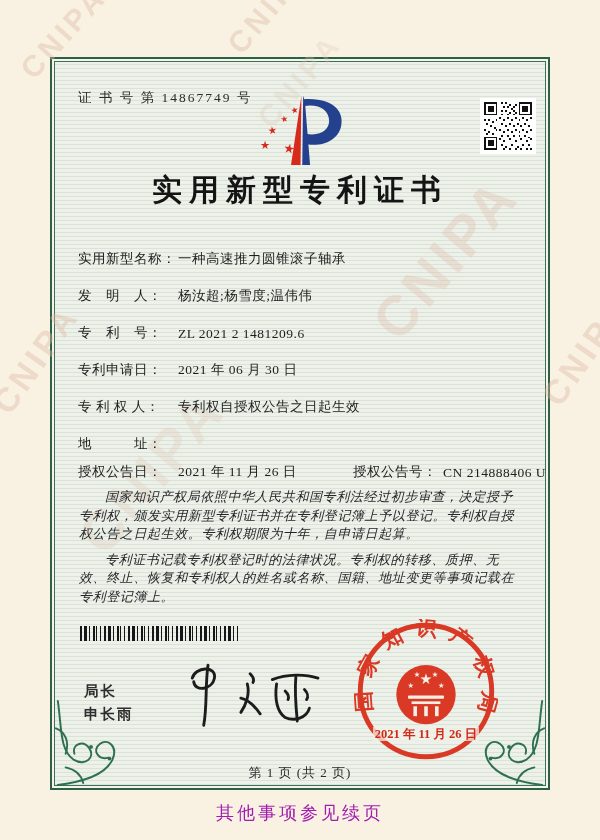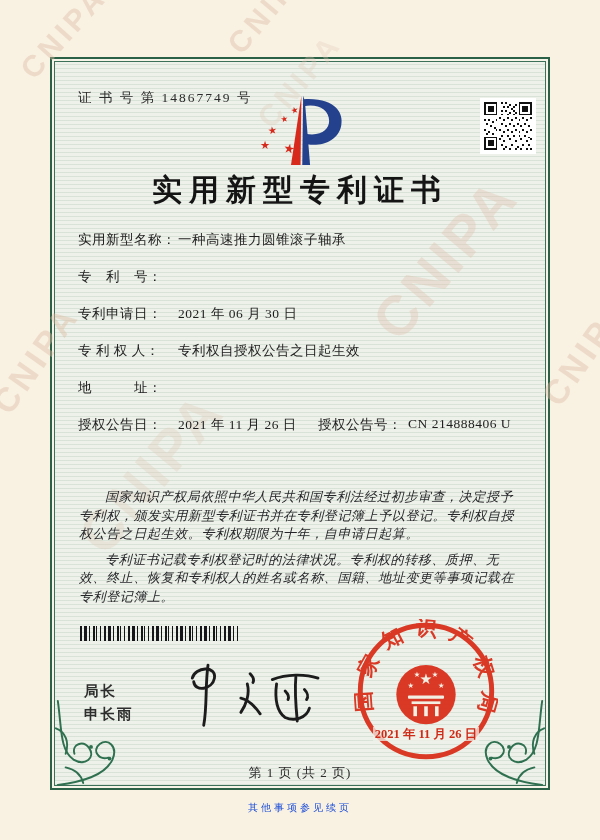--- a/index.html
+++ b/index.html
@@ -20,45 +20,45 @@
          background-image:repeating-linear-gradient(0deg,rgba(110,150,118,0.16) 0 1px,rgba(0,0,0,0) 1px 4px);}
   
   .content{position:absolute;inset:0;z-index:3;border-radius:19px;}
   .cert-no{position:absolute;left:78px;top:89px;font-size:13.5px;letter-spacing:2px;color:#2b2b2b;}
   .logo{position:absolute;left:252px;top:92px;width:104px;height:82px;}
   .qr{position:absolute;left:480px;top:98px;width:56px;height:56px;background:#fff;padding:4px;box-sizing:border-box;}
   .qr svg{width:100%;height:100%;display:block;}
   .title{position:absolute;left:0;top:172px;width:100%;text-align:center;font-size:30px;line-height:36px;
          font-weight:bold;letter-spacing:7px;color:#141414;}
   .fields{position:absolute;left:78px;top:231px;width:450px;font-size:13.5px;color:#1e1e1e;}
-  .frow{display:flex;height:37px;align-items:flex-start;}
+  .frow{display:flex;height:37px;align-items:flex-end;}
   .frow.grant{height:28px;}
   .flabel{width:100px;flex:0 0 100px;white-space:pre;letter-spacing:0.5px;}
-  .flabel.g2{width:90px;flex:0 0 90px;}
+  .flabel.g2{width:90px;flex:0 0 90px;margin-left:35px;}
   .fvalue{letter-spacing:0.5px;white-space:nowrap;}
   .fvalue.gd{width:140px;flex:0 0 140px;}
   .paras{position:absolute;left:79px;top:488px;width:444px;}
   .paras p{margin:0;font-size:13px;line-height:18.6px;letter-spacing:0.6px;text-indent:2em;
            font-style:italic;color:#26262a;}
   .paras p + p{margin-top:7px;}
   .barcode{position:absolute;left:80px;top:626px;width:158px;height:15px;
     background:repeating-linear-gradient(90deg,#15151a 0 2px,rgba(0,0,0,0) 2px 4px,#15151a 4px 7px,
      rgba(0,0,0,0) 7px 9px,#15151a 9px 10px,rgba(0,0,0,0) 10px 13px,#15151a 13px 15px,rgba(0,0,0,0) 15px 16px,
      #15151a 16px 17px,rgba(0,0,0,0) 17px 20px,#15151a 20px 21px,rgba(0,0,0,0) 21px 24px);}
   .sig-block{position:absolute;left:84px;top:680px;font-family:Liberation Serif, serif;
              font-size:14.5px;font-weight:600;letter-spacing:2px;line-height:23px;color:#2e2e2e;}
   .sig-script{position:absolute;left:178px;top:656px;width:150px;height:80px;}
   .seal{position:absolute;left:354px;top:619px;width:144px;height:144px;}
   .seal-date{position:absolute;left:354px;top:726px;width:144px;text-align:center;font-size:12.5px;
              font-weight:bold;color:#cf2a17;letter-spacing:0;}
   .seal-date span{background:rgba(240,242,234,0.75);padding:0 2px;}
   .page-info{position:absolute;left:0;top:764px;width:100%;text-align:center;font-size:13px;
              letter-spacing:1px;color:#2b2b2b;}
-  .cont-note{position:absolute;left:0;top:801px;width:100%;text-align:center;font-size:10px;
-             letter-spacing:3px;color:#1d4ed8;}
+  .cont-note{position:absolute;left:0;top:801px;width:100%;text-align:center;font-size:18px;
+             letter-spacing:3px;color:#a21caf;}
   .flourish{position:absolute;width:78px;height:88px;z-index:4;}
   .flourish.bl{left:52px;top:699px;}
   .flourish.br{left:470px;top:699px;transform:scaleX(-1);}
 </style>
 </head>
 <body>
 
 <div class="page">
 
   <span class="wm small" style="left:8px;top:16px;transform:rotate(-48deg);">CNIPA</span>
@@ -99,21 +99,26 @@
     </div>
 
     <div class="title">实用新型专利证书</div>
 
     <div class="fields">
       <div class="frow">
         <span class="flabel">实用新型名称：</span>
         <span class="fvalue">一种高速推力圆锥滚子轴承</span>
       </div>
       <div class="frow">
+        <span class="flabel">发　明　人：</span>
+        <span class="fvalue">杨汝超;杨雪度;温伟伟</span>
+      </div>
+      <div class="frow">
         <span class="flabel">专　利　号：</span>
+        <span class="fvalue">ZL 2021 2 1481209.6</span>
       </div>
       <div class="frow">
         <span class="flabel">专利申请日：</span>
         <span class="fvalue">2021 年 06 月 30 日</span>
       </div>
       <div class="frow">
         <span class="flabel">专 利 权 人：</span>
         <span class="fvalue">专利权自授权公告之日起生效</span>
       </div>
       <div class="frow">

